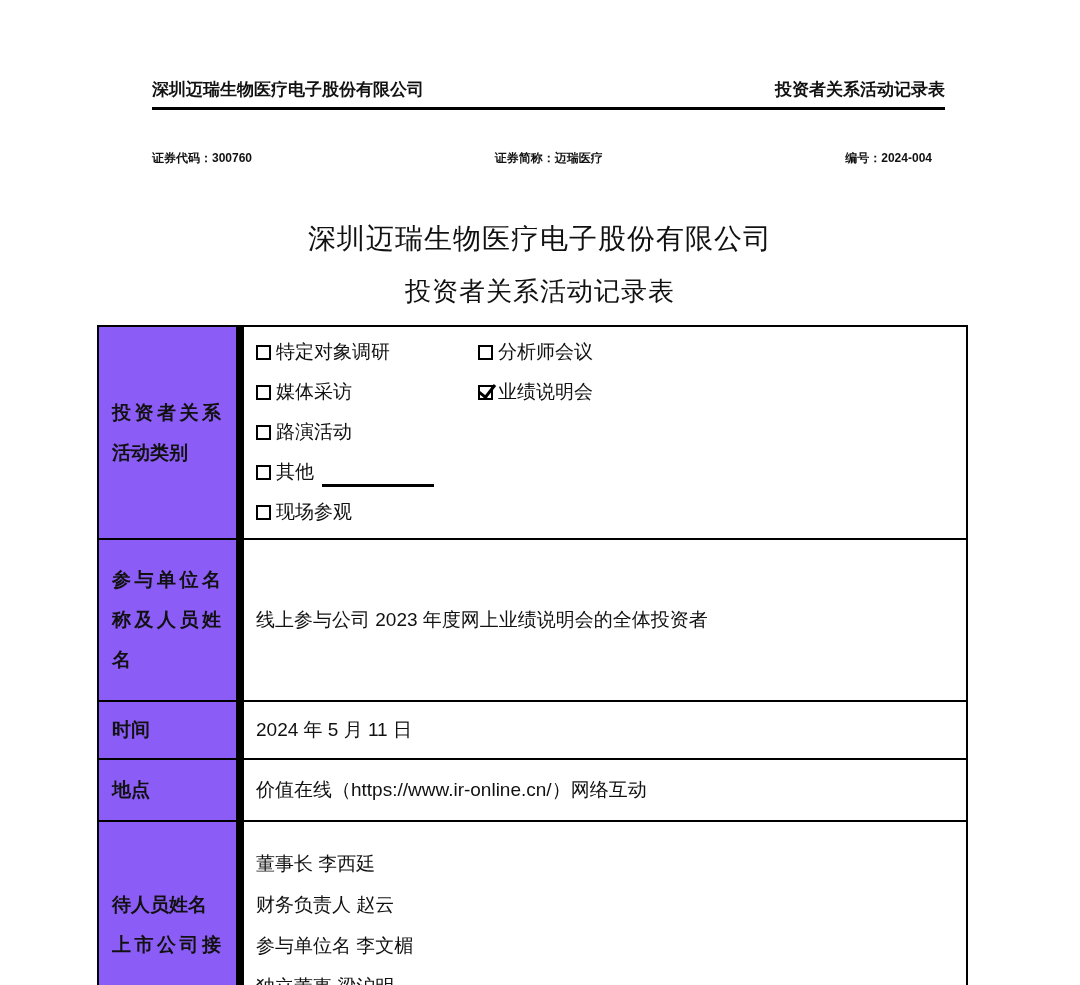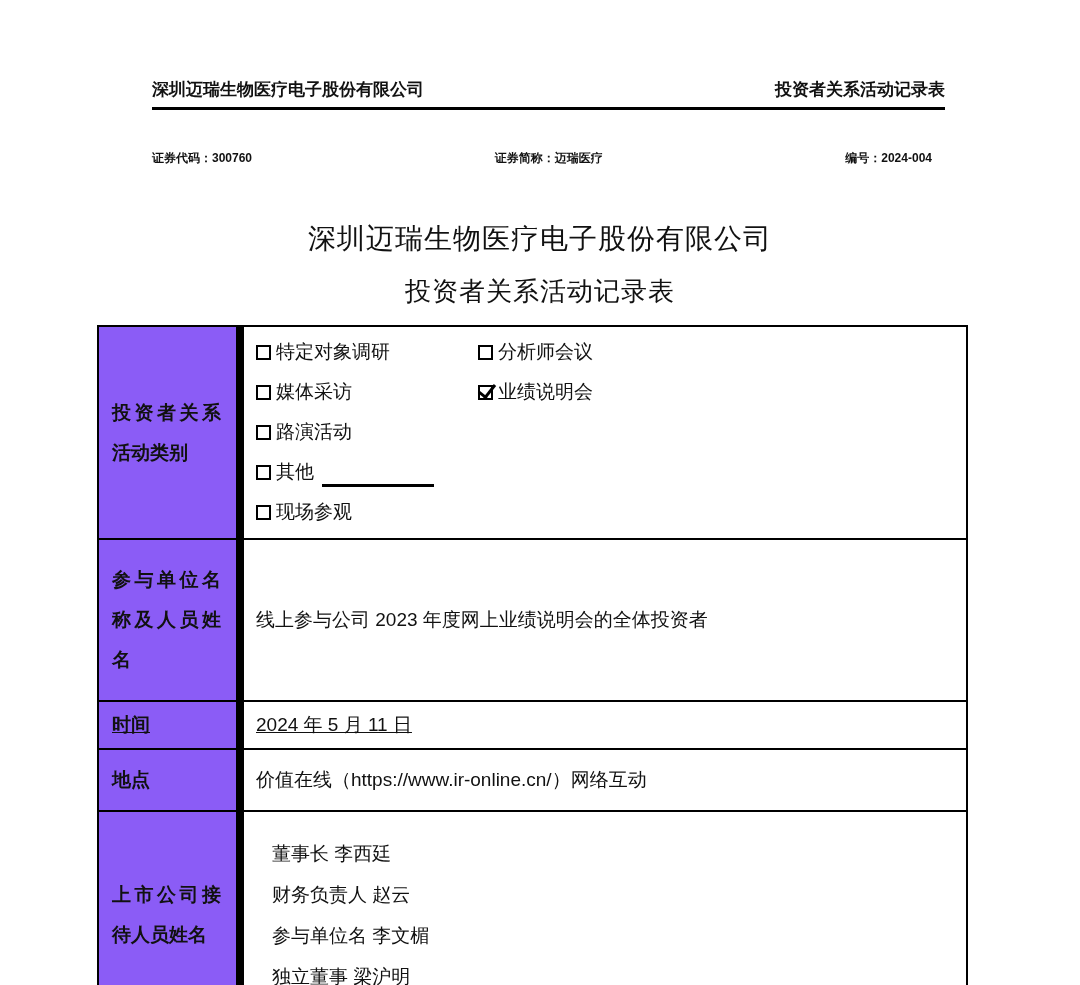--- a/index.html
+++ b/index.html
@@ -68,25 +68,25 @@
   .cbx[data-checked="true"]::after {
     content:""; position:absolute; left:2px; top:-6px;
     width:7px; height:14px;
     border-right:3px solid #000; border-bottom:3px solid #000;
     transform:rotate(38deg);
   }
   .blank-line {
     display:inline-block; width:112px; height:18px;
     border-bottom:3px solid #000; margin:12px 0 0 8px;
   }
-  .person { line-height:41px;margin-left:16px; }
+  .person { line-height:41px; }
   
   .r-activity   { height:213px; }
   .r-party      { height:162px; }
-  .r-time       { height:48px;text-decoration:underline; }
+  .r-time       { height:58px; }
   .r-place      { height:62px; }
   .r-reception  { height:207px; }
   .r-next       { height:20px; }
 </style>
 </head>
 <body>
 
 <div class="page">
 
   <div class="hdr">
@@ -178,22 +178,22 @@
       <div class="lcell">
         <div class="lline single">地点</div>
       </div>
       <div class="ccell">
         <div>价值在线（https://www.ir-online.cn/）网络互动</div>
       </div>
     </div>
 
     <div class="trow r-reception">
       <div class="lcell">
+        <div class="lline lastline">待人员姓名</div>
         <div class="lline">上市公司接</div>
-        <div class="lline lastline">待人员姓名</div>
       </div>
       <div class="ccell">
         <div class="person">董事长 李西廷</div>
         <div class="person">财务负责人 赵云</div>
         <div class="person">参与单位名 李文楣</div>
         <div class="person">独立董事 梁沪明</div>
       </div>
     </div>
 
     <div class="trow r-next last">

